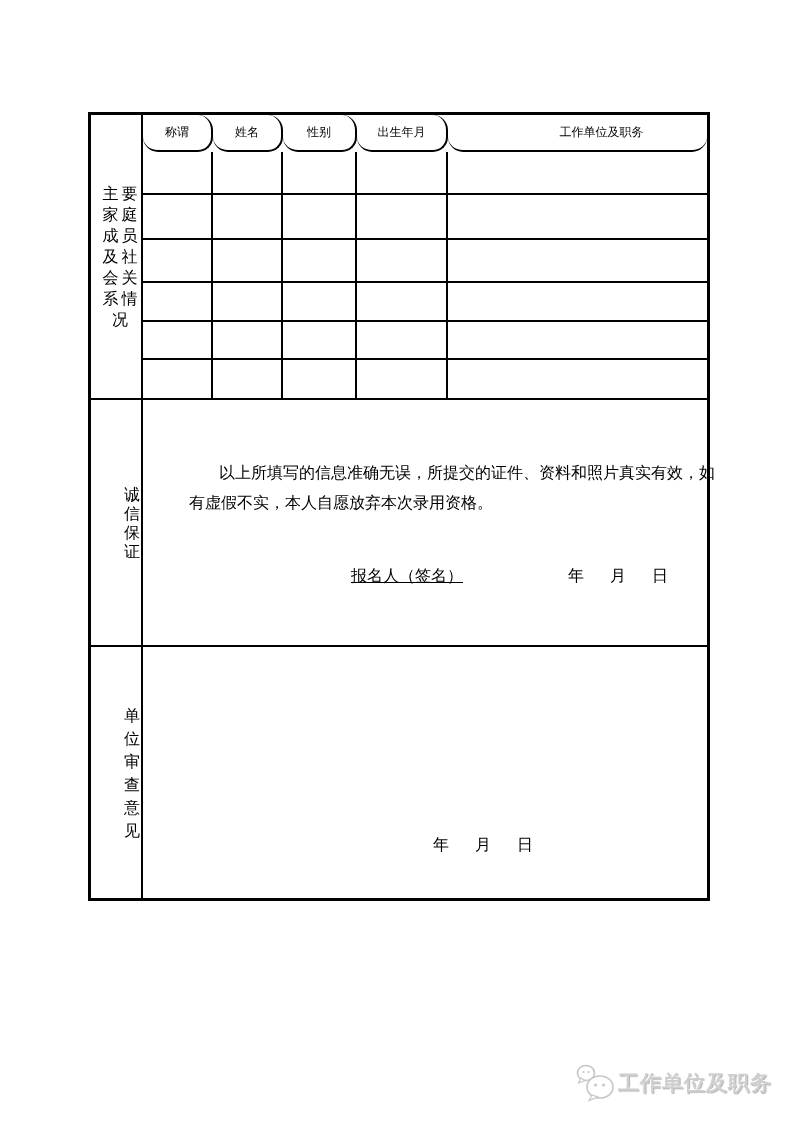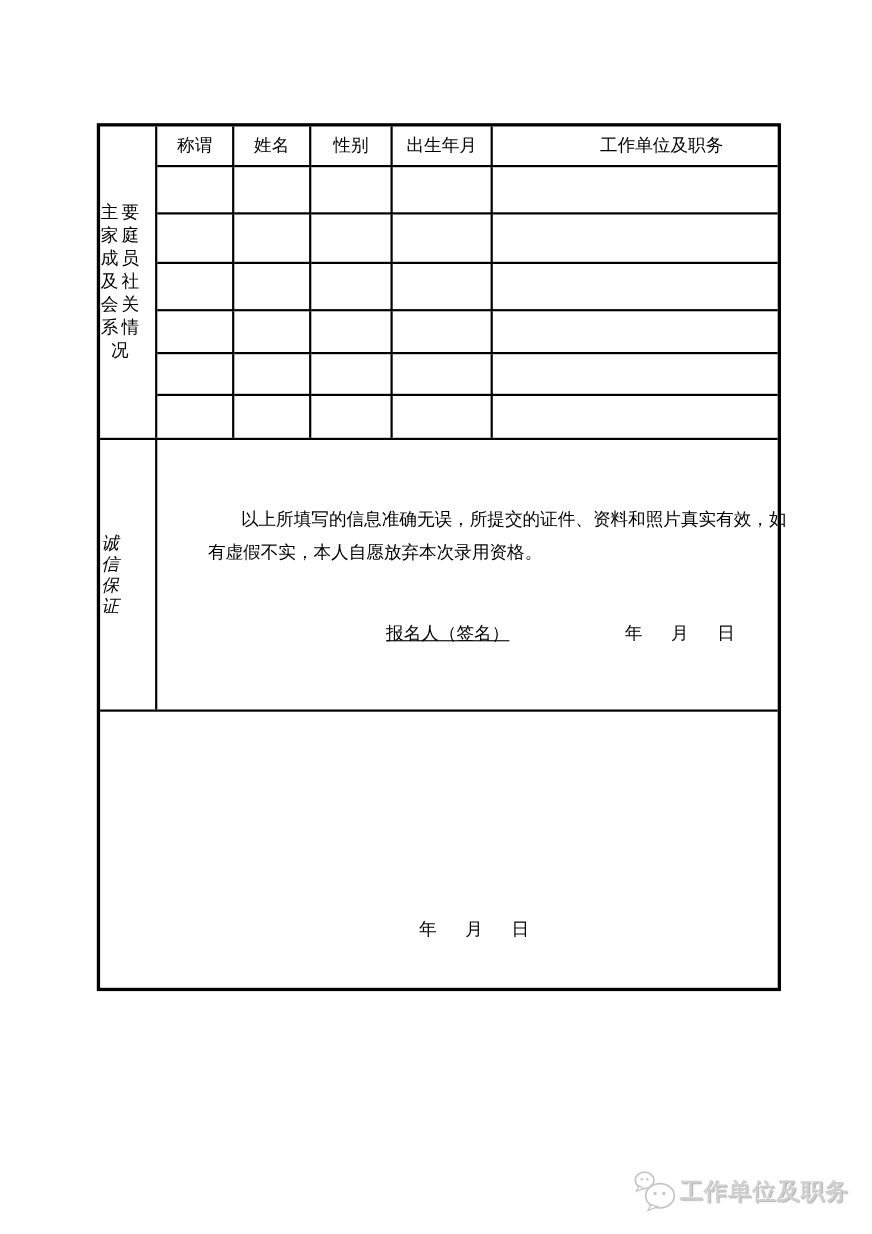--- a/index.html
+++ b/index.html
@@ -21,47 +21,48 @@
   }
   .section { display:flex; }
   .section-1 { height:285px; border-bottom:2px solid #000; }
   .section-2 { height:247px; border-bottom:2px solid #000; }
   .section-3 { flex:1; }
 
   
   .row-label-cell {
     width:52px; flex:0 0 52px;
     border-right:2px solid #000;
-    display:flex; align-items:center; justify-content:flex-start;
+    display:flex; align-items:center; justify-content:flex-end;
   }
   .v-label {
     font-size:16px;
     word-break:break-all;
     text-align:center;
   }
   .v-label.two-col { width:39px; letter-spacing:3px; line-height:21px; }
-  .v-label.one-col { width:18px; line-height:19px;font-style:italic; }
+  .v-label.one-col { width:18px; line-height:19px; }
   .v-label.one-col-loose { width:18px; line-height:23px; }
 
   
   .family-grid {
     flex:1;
     display:grid;
     grid-template-columns:70px 70px 74px 91px 1fr;
     grid-template-rows:37px 43px 45px 43px 39px 38px 1fr;
   }
   .cell {
     border-right:2px solid #000;
     border-bottom:2px solid #000;
   }
   .cell.last-col { border-right:none;padding-left:48px; }
   .cell.last-row { border-bottom:none; }
   .hdr {
     display:flex; align-items:center; justify-content:center;
-    font-size:16px;
+    font-size:12px;
+    border-radius:15px;
   }
 
   
   .content-cell { flex:1; position:relative; font-size:16px; }
 
   .statement {
     position:absolute; top:58px; left:-2px;
     width:calc(100% + 10px);
     text-indent:30px;
     line-height:30px;
@@ -148,20 +149,23 @@
       <div class="v-label one-col">诚信保证</div>
     </div>
     <div class="content-cell">
       <p class="statement">以上所填写的信息准确无误，所提交的证件、资料和照片真实有效，如有虚假不实，本人自愿放弃本次录用资格。</p>
       <span class="sign-label">报名人（签名）</span>
       <span class="date-line integrity">年　月　日</span>
     </div>
   </div>
 
   <div class="section section-3">
+    <div class="row-label-cell">
+      <div class="v-label one-col-loose">单位审查意见</div>
+    </div>
     <div class="content-cell">
       <span class="date-line review">年　月　日</span>
     </div>
   </div>
 
 </div>
 
 <div class="watermark">
   <svg class="wm-icon" viewBox="0 0 44 42">
     <g fill="#ffffff" stroke="#c6c6c6" stroke-width="1.6">

